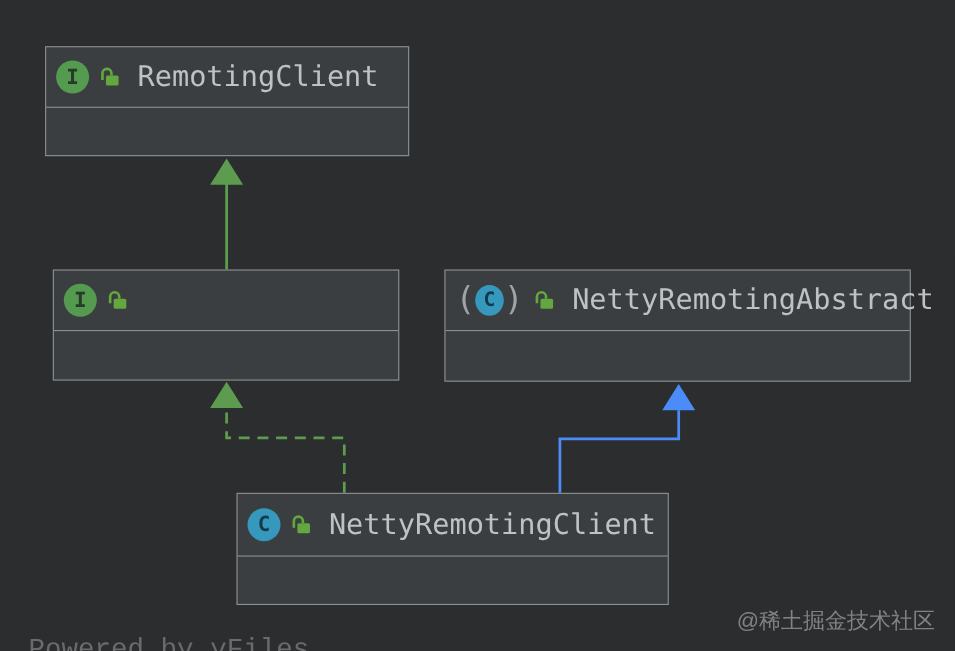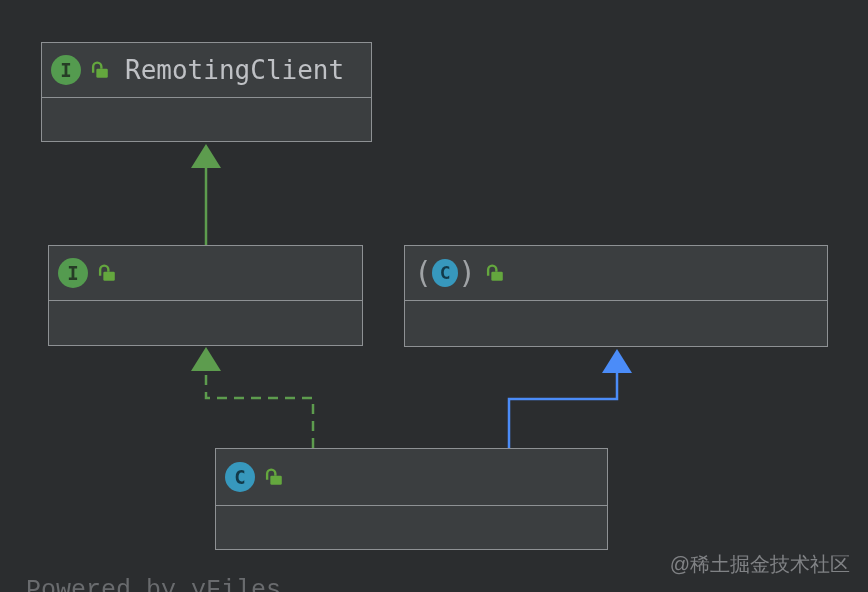--- a/index.html
+++ b/index.html
@@ -133,35 +133,37 @@
           <span>C</span>
         </span>
         <span class="paren">)</span>
       </span>
       <span class="lock">
         <svg viewBox="0 0 24 24" width="22" height="22" aria-hidden="true">
           <path d="M4.5,15 L4.5,8.5 A4.5,4.5 0 0 1 13.5,8.5 L13.5,10.5" fill="none" stroke="currentColor" stroke-width="2.6"></path>
           <rect x="8" y="10.5" width="12.5" height="10" rx="1.5" fill="currentColor"></rect>
         </svg>
       </span>
+      <span class="node-label">NettyRemotingAbstract</span>
     </div>
     <div class="node-body"></div>
   </div>
 
   <div class="uml-node" style="left:215px; top:448px; width:393px; height:102px;">
     <div class="node-title" style="height:57px;">
       <span class="icon-circle icon-class">
         <span>C</span>
       </span>
       <span class="lock">
         <svg viewBox="0 0 24 24" width="22" height="22" aria-hidden="true">
           <path d="M4.5,15 L4.5,8.5 A4.5,4.5 0 0 1 13.5,8.5 L13.5,10.5" fill="none" stroke="currentColor" stroke-width="2.6"></path>
           <rect x="8" y="10.5" width="12.5" height="10" rx="1.5" fill="currentColor"></rect>
         </svg>
       </span>
+      <span class="node-label">NettyRemotingClient</span>
     </div>
     <div class="node-body"></div>
   </div>
 
   <svg class="edges" width="868" height="592" viewBox="0 0 868 592">
     <g>
       <line x1="206" y1="245" x2="206" y2="166" stroke-width="2.5" stroke="#5d9c4e"></line>
       <polygon points="206,144 191,168 221,168" fill="#5d9c4e"></polygon>
     </g>
     <g>

